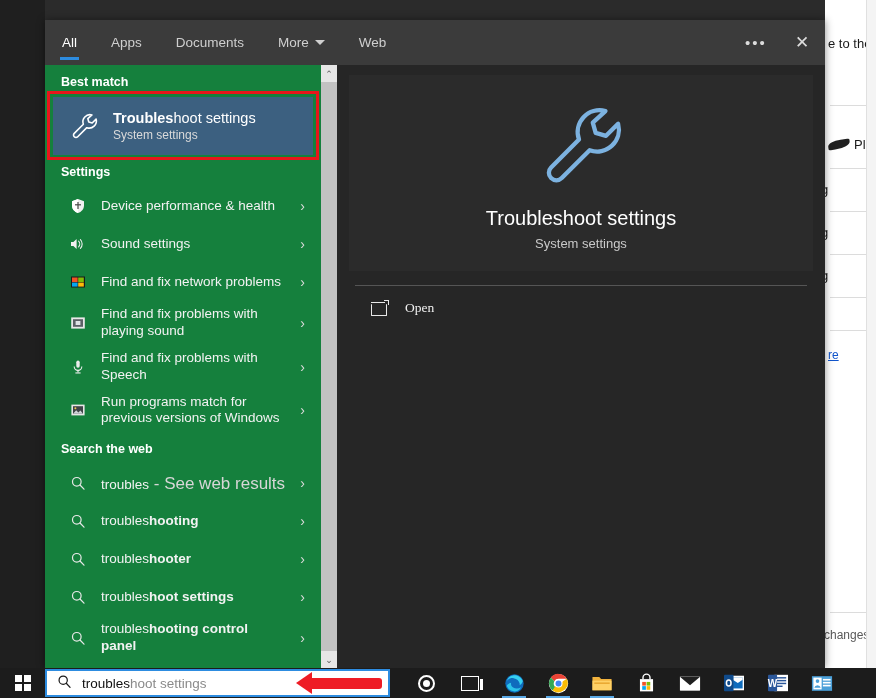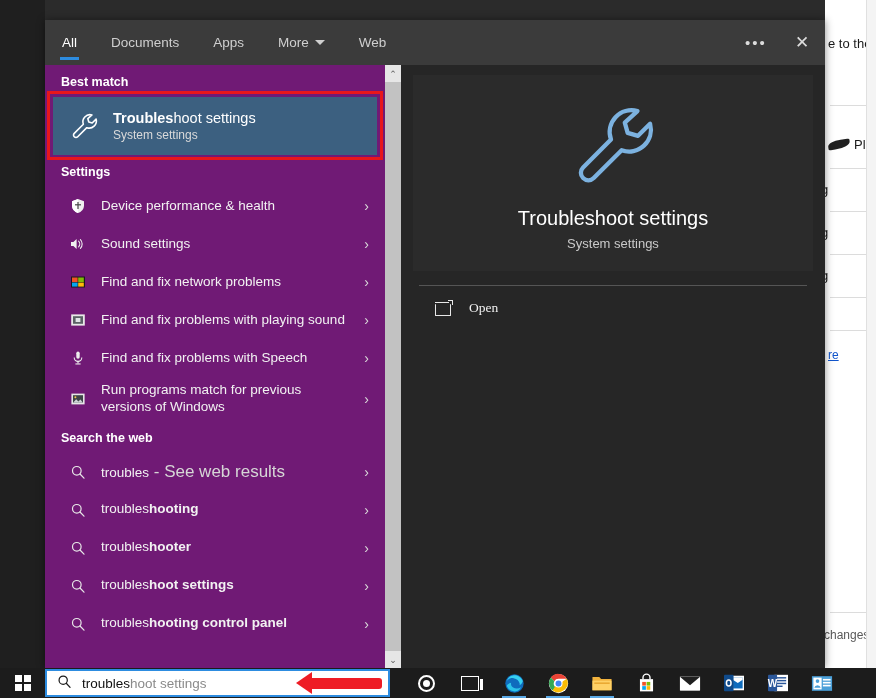--- a/index.html
+++ b/index.html
@@ -125,22 +125,22 @@
 
   
   .body {
     flex: 1;
     display: flex;
     min-height: 0;
   }
 
   
   .results {
-    width: 340px;
-    background: #701a75;
+    width: 276px;
+    background: #15803d;
     overflow: hidden;
     position: relative;
     flex: 0 0 auto;
   }
   .sb-arrow {
     width: 16px; height: 17px;
     background: #e6e6e6;
     display: flex; align-items: center; justify-content: center;
     color: #5a5a5a; font-size: 9px;
     cursor: default;
@@ -360,24 +360,24 @@
   <div class="veil-left"></div>
   <div class="veil-top"></div>
 
   <div class="flyout">
 
     <div class="tabbar">
       <div class="tab active">
         <span>All</span>
       </div>
       <div class="tab">
+        <span>Apps</span>
+      </div>
+      <div class="tab">
         <span>Documents</span>
-      </div>
-      <div class="tab">
-        <span>Apps</span>
       </div>
       <div class="tab">
         <span>More</span>
         <span class="caret"></span>
       </div>
       <div class="tab">
         <span>Web</span>
       </div>
       <div class="tabbar-spacer"></div>
       <div class="hdr-btn">

